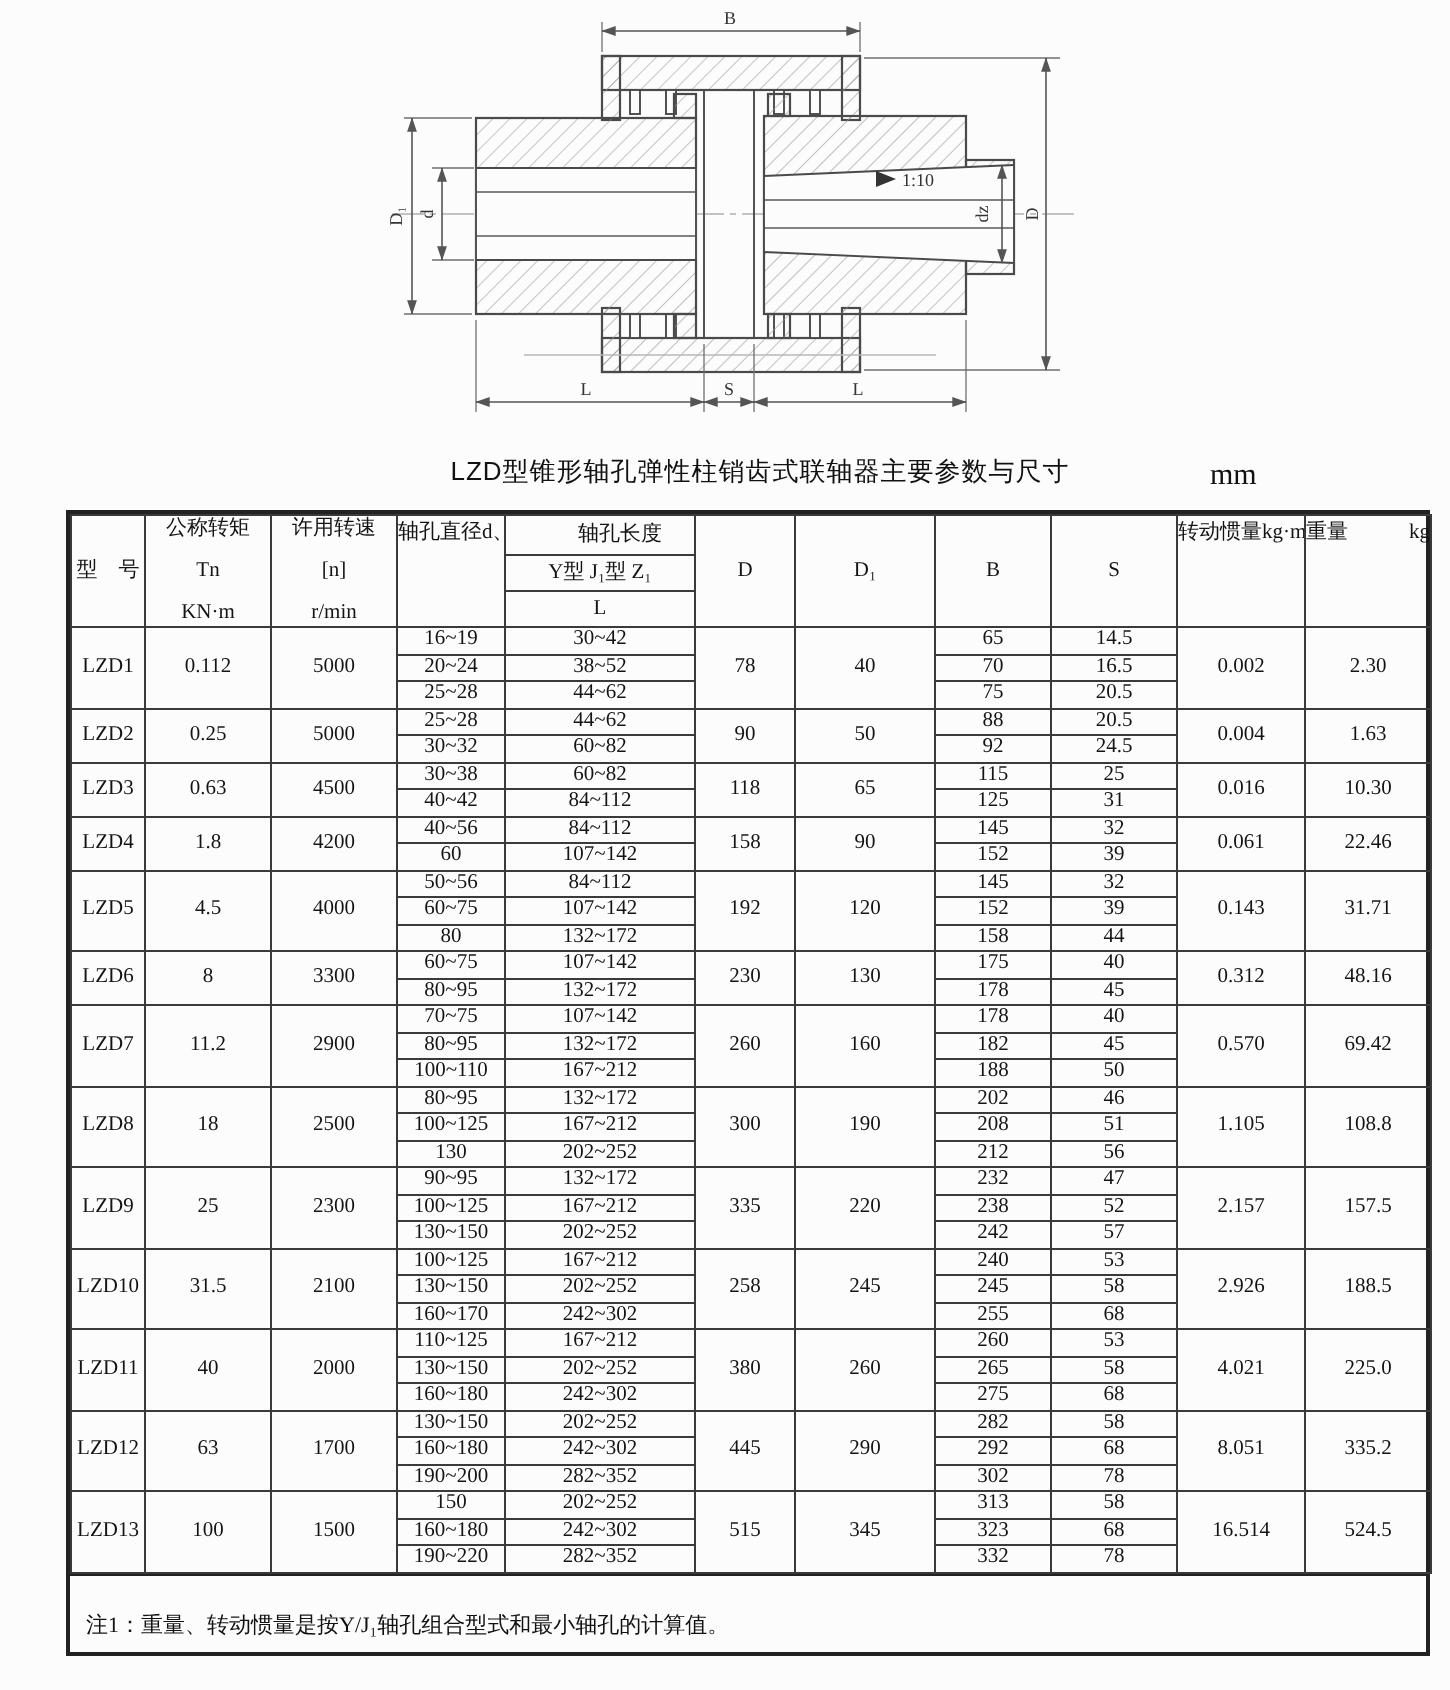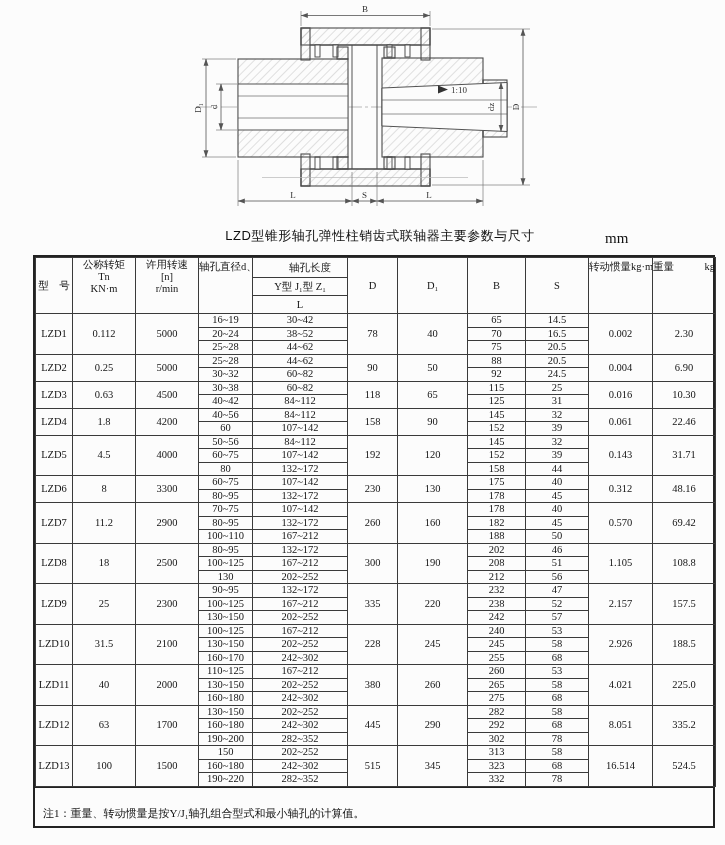--- a/index.html
+++ b/index.html
@@ -22,21 +22,21 @@
   table.params th, table.params td{
     border:1px solid #3a3a3a;text-align:center;vertical-align:middle;
     padding:0;font-weight:normal;font-size:10.5px;line-height:12px;
     font-family:"Liberation Serif","DejaVu Serif",serif;color:#141414;
     overflow:hidden;white-space:nowrap;
   }
   thead th{font-size:11px;}
   tr.h1 th.sub{height:19px;padding-left:20px;}
   tr.h2 th{height:17px;}
   tr.h3 th{height:17px;}
-  .stack3{display:flex;flex-direction:column;justify-content:flex-start;height:54px;}
+  .stack3{display:flex;flex-direction:column;justify-content:space-between;height:54px;}
   .stack2{display:flex;justify-content:space-between;height:49px;padding:3px 0;}
   tbody td{height:12.5px;}
   tbody tr.group-start td{border-top:1.2px solid #222;}
   .notes{
     border-top:1.2px solid #222;padding:18px 8px 5px 8px;
     font-size:11px;line-height:15px;text-align:left;
   }
   .note-line{white-space:nowrap;}
   .note-indent{padding-left:26px;}
   
@@ -243,21 +243,21 @@
             <td rowspan="2">LZD2</td>
             <td rowspan="2">0.25</td>
             <td rowspan="2">5000</td>
             <td>25~28</td>
             <td>44~62</td>
             <td rowspan="2">90</td>
             <td rowspan="2">50</td>
             <td>88</td>
             <td>20.5</td>
             <td rowspan="2">0.004</td>
-            <td rowspan="2">6.90</td>
+            <td rowspan="2">1.63</td>
           </tr>
           <tr>
             <td>30~32</td>
             <td>60~82</td>
             <td>92</td>
             <td>24.5</td>
           </tr>
           <tr class="group-start">
             <td rowspan="2">LZD3</td>
             <td rowspan="2">0.63</td>
@@ -414,21 +414,21 @@
             <td>202~252</td>
             <td>242</td>
             <td>57</td>
           </tr>
           <tr class="group-start">
             <td rowspan="3">LZD10</td>
             <td rowspan="3">31.5</td>
             <td rowspan="3">2100</td>
             <td>100~125</td>
             <td>167~212</td>
-            <td rowspan="3">228</td>
+            <td rowspan="3">258</td>
             <td rowspan="3">245</td>
             <td>240</td>
             <td>53</td>
             <td rowspan="3">2.926</td>
             <td rowspan="3">188.5</td>
           </tr>
           <tr>
             <td>130~150</td>
             <td>202~252</td>
             <td>245</td>

